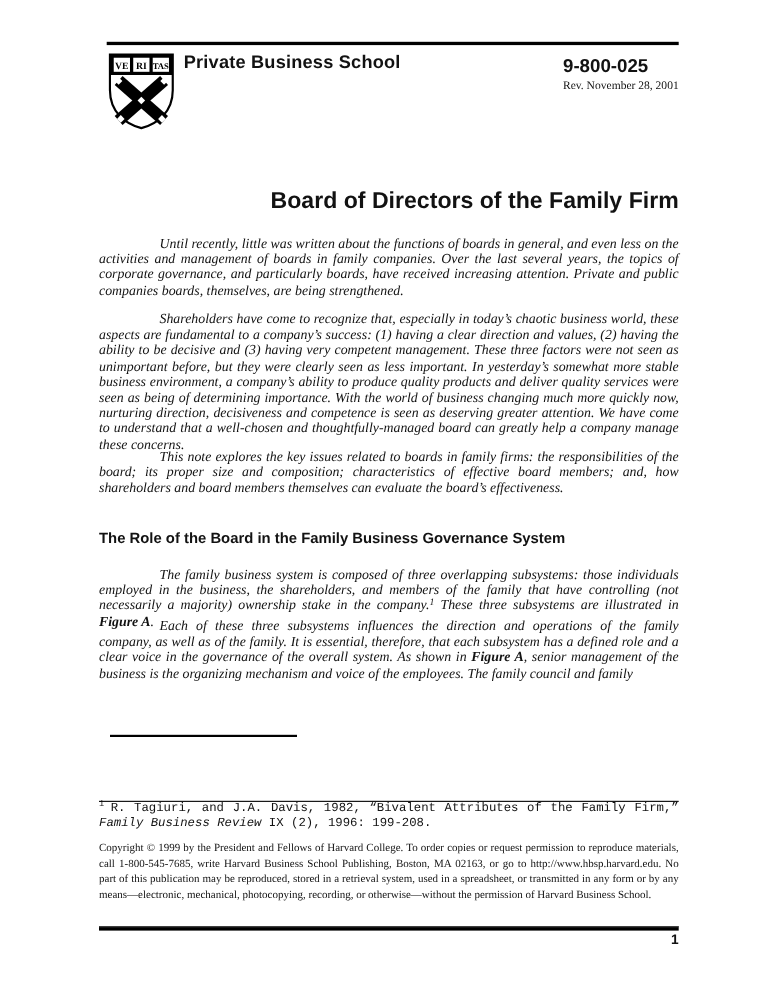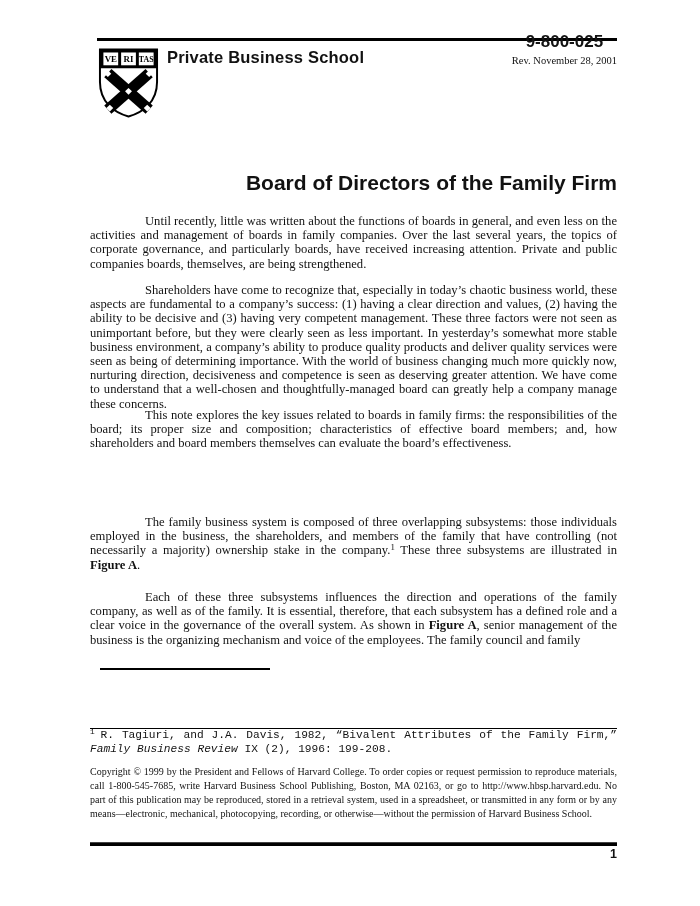--- a/index.html
+++ b/index.html
@@ -15,21 +15,21 @@
   .col{left:90px;width:527px;}
 
   
   .header-rule{left:97px;top:38px;width:520px;height:3px;background:#000;}
   .logo{left:97px;top:46px;width:63px;height:74px;}
   .school-name{
     left:167px;top:48px;
     font-family:"Liberation Sans", sans-serif;
     font-weight:bold;font-size:16.5px;letter-spacing:.2px;
   }
-  .head-right{right:83px;top:32px;text-align:center;}
+  .head-right{right:83px;top:50px;text-align:left;}
   .doc-number{
     font-family:"Liberation Sans", sans-serif;
     font-weight:bold;font-size:17px;
   }
   .revision{font-size:10.5px;margin-top:3px;}
 
   
   .title{
     top:171px;text-align:right;margin:0;
     font-family:"Liberation Sans", sans-serif;
@@ -39,23 +39,24 @@
     top:482px;margin:0;
     font-family:"Liberation Sans", sans-serif;
     font-weight:bold;font-size:13.5px;
   }
 
   
   .body-par{
     margin:0;text-align:justify;
     font-size:12.6px;line-height:14.2px;
     text-indent:55px;
+    font-style:italic;
   }
   .p1{top:214px;} .p2{top:283px;} .p3{top:408px;}
-  .p4{top:515px;} .p5{top:590px;}
+  .p4{top:515px;} .p5{top:562px;}
 
   
   .footnote-rule{left:100px;top:668px;width:170px;height:1.5px;background:#000;}
   .footnote{
     top:729px;margin:0;text-align:justify;
     font-size:11.2px;line-height:13.8px;font-family:Liberation Mono, monospace;
   }
 
   
   .divider{left:90px;top:728px;width:527px;height:1px;background:#000;}
@@ -116,20 +117,21 @@
   </div>
 
   <h1 class="abs col title">Board of Directors of the Family Firm</h1>
 
   <p class="abs col body-par p1">Until recently, little was written about the functions of boards in general, and even less on the activities and management of boards in family companies.  Over the last several years, the topics of corporate governance, and particularly boards, have received increasing attention.  Private and public companies boards, themselves, are being strengthened.</p>
 
   <p class="abs col body-par p2">Shareholders have come to recognize that, especially in today’s chaotic business world, these aspects are fundamental to a company’s success: (1) having a clear direction and values, (2) having the ability to be decisive and (3) having very competent management. These three factors were not seen as unimportant before, but they were clearly seen as less important.  In yesterday’s somewhat more stable business environment, a company’s ability to produce quality products and deliver quality services were seen as being of determining importance. With the world of business changing much more quickly now, nurturing direction, decisiveness and competence is seen as deserving greater attention. We have come to understand that a well-chosen and thoughtfully-managed board can greatly help a company manage these concerns.</p>
 
   <p class="abs col body-par p3">This note explores the key issues related to boards in family firms: the responsibilities of the board; its proper size and composition; characteristics of effective board members; and, how shareholders and board members themselves can evaluate the board’s effectiveness.</p>
 
+  <h2 class="abs col section-heading">The Role of the Board in the Family Business Governance System</h2>
 
   <p class="abs col body-par p4"><span>The family business system is composed of three overlapping subsystems: those individuals employed in the business, the shareholders, and members of the family that have controlling (not necessarily a majority) ownership stake in the company.</span><span class="seg-sup">1</span><span>  These three subsystems are illustrated in </span><span class="seg-b">Figure A</span><span>.</span></p>
 
   <p class="abs col body-par p5"><span>Each of these three subsystems influences the direction and operations of the family company, as well as of the family. It is essential, therefore, that each subsystem has a defined role and a clear voice in the governance of the overall system. As shown in </span><span class="seg-b">Figure A</span><span>, senior management of the business is the organizing mechanism and voice of the employees. The family council and family</span></p>
 
   <div class="abs footnote-rule"></div>
   <p class="abs col footnote"><span class="seg-sup">1 </span><span>R. Tagiuri, and J.A. Davis, 1982, “Bivalent Attributes of the Family Firm,” </span><span class="seg-i">Family Business Review</span><span> IX (2), 1996: 199-208.</span></p>
 
   <div class="abs divider"></div>
 

